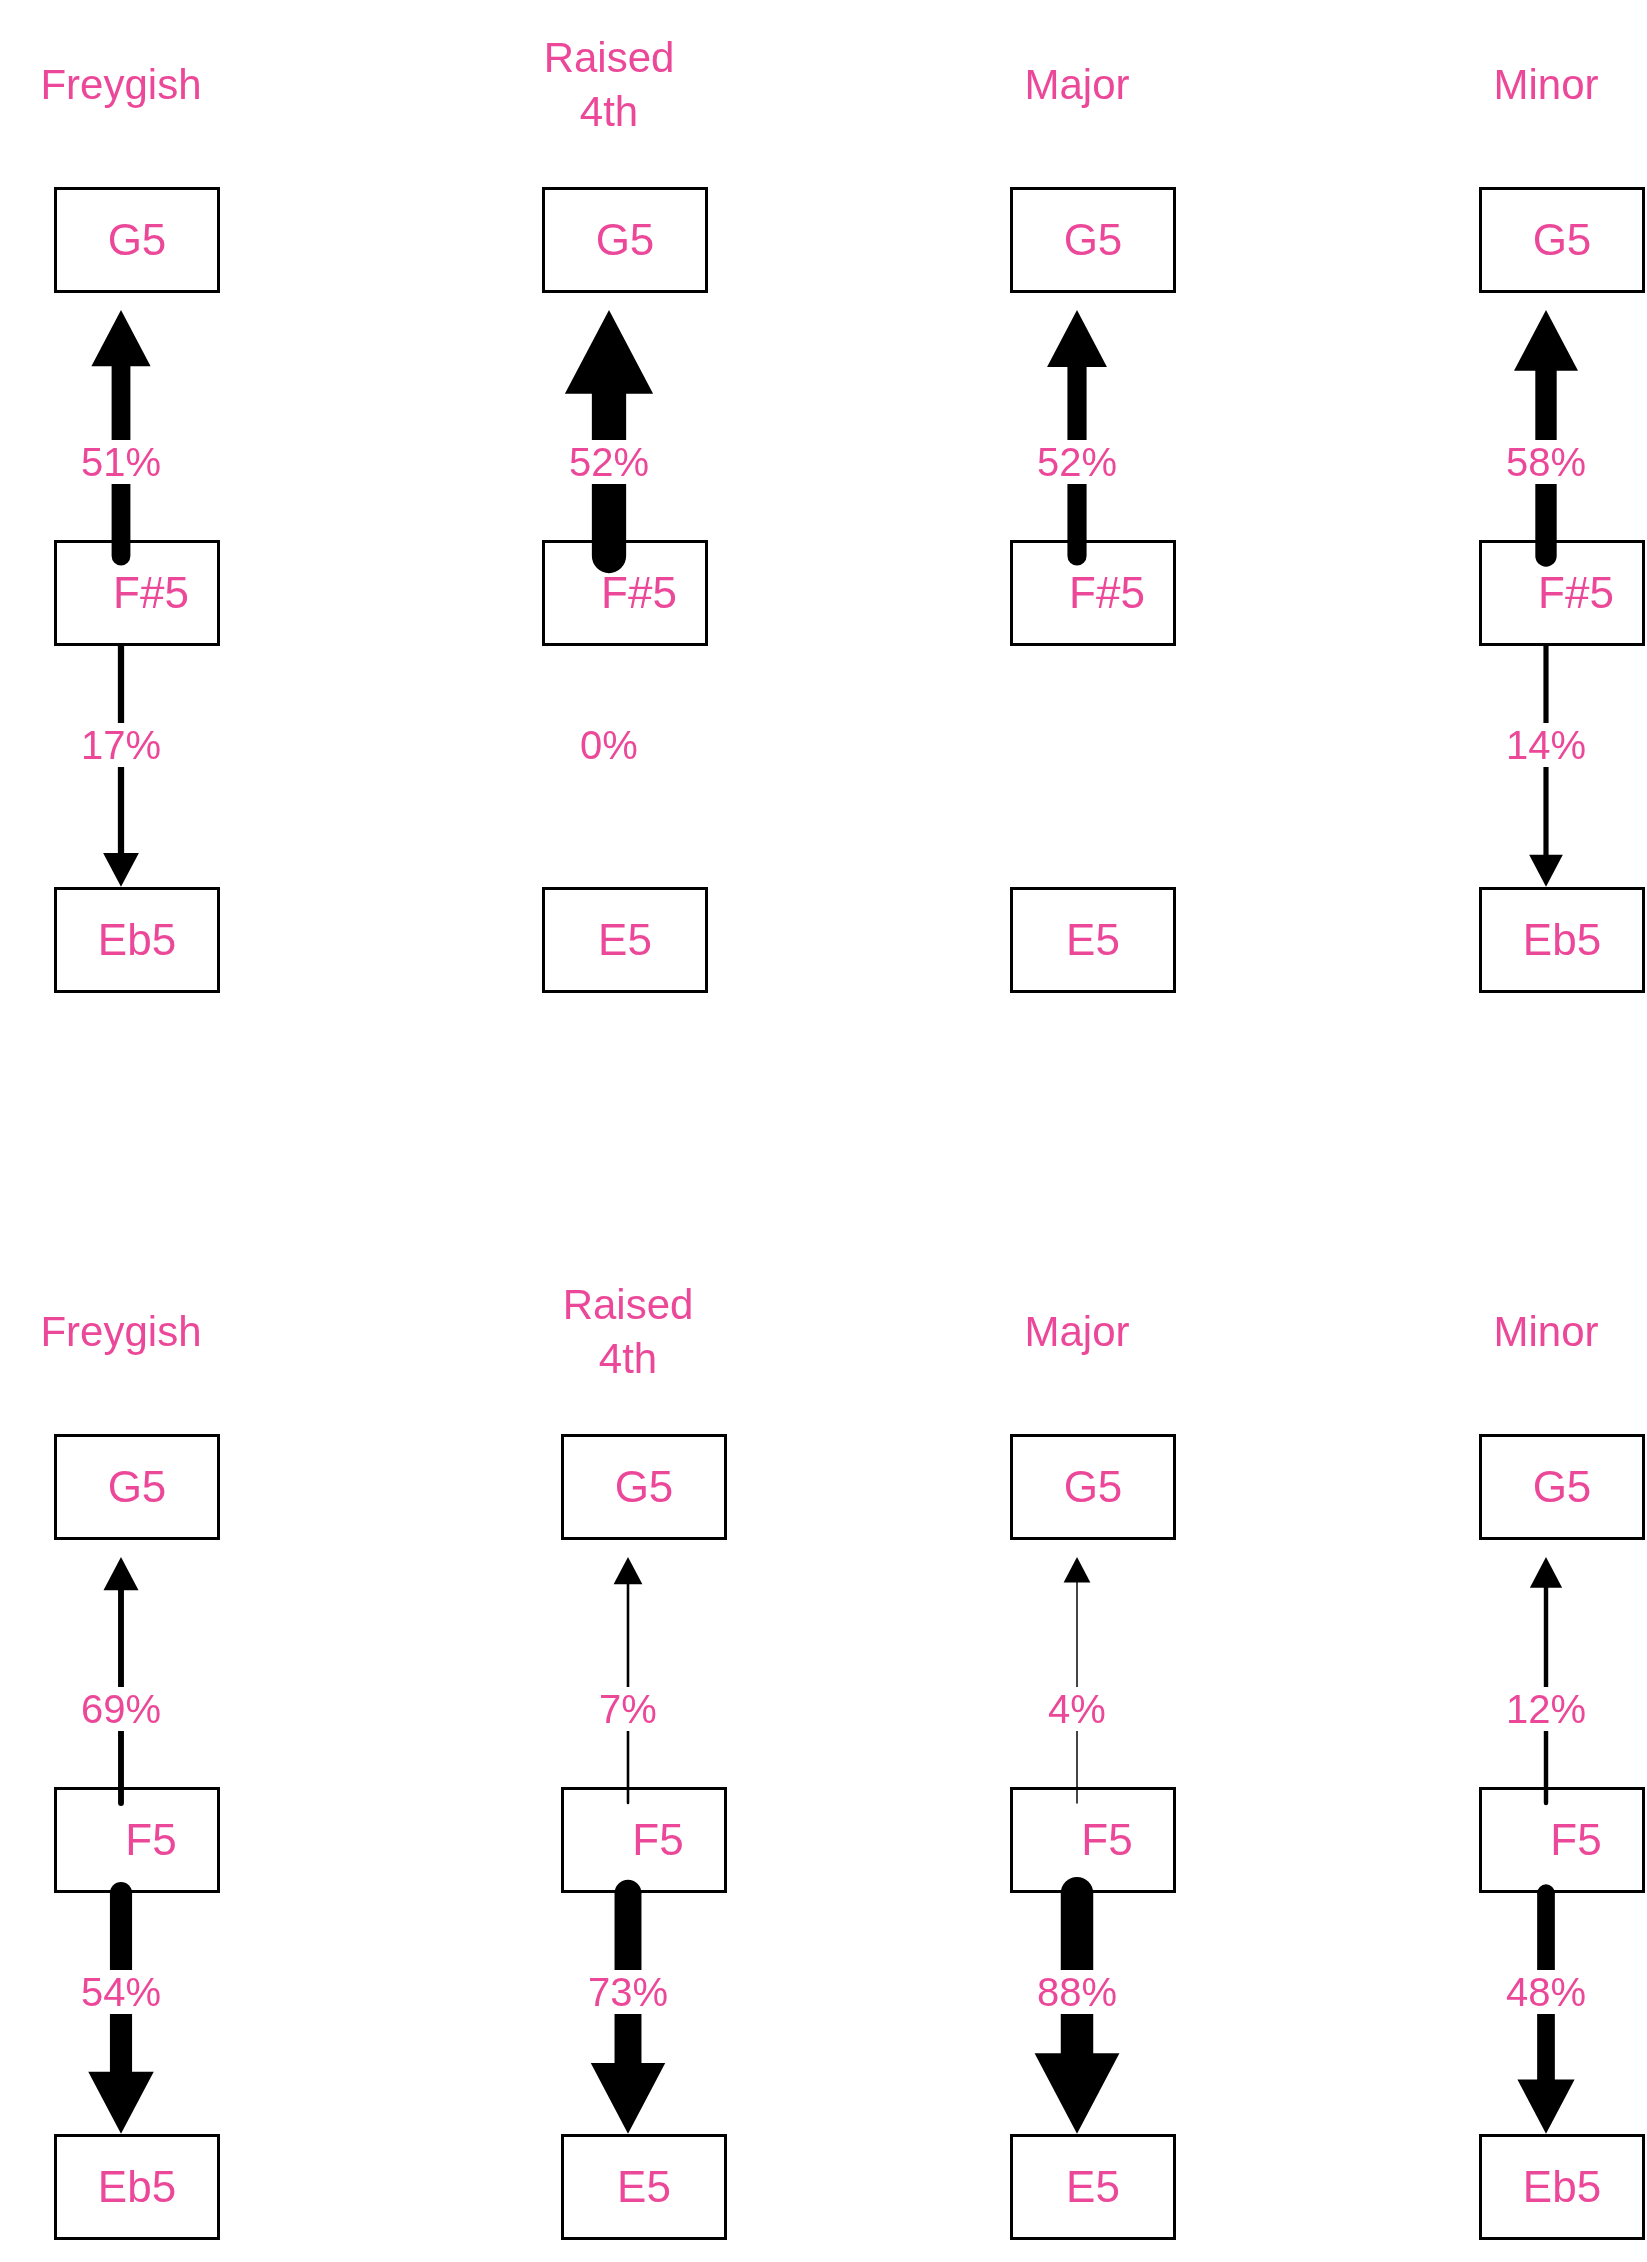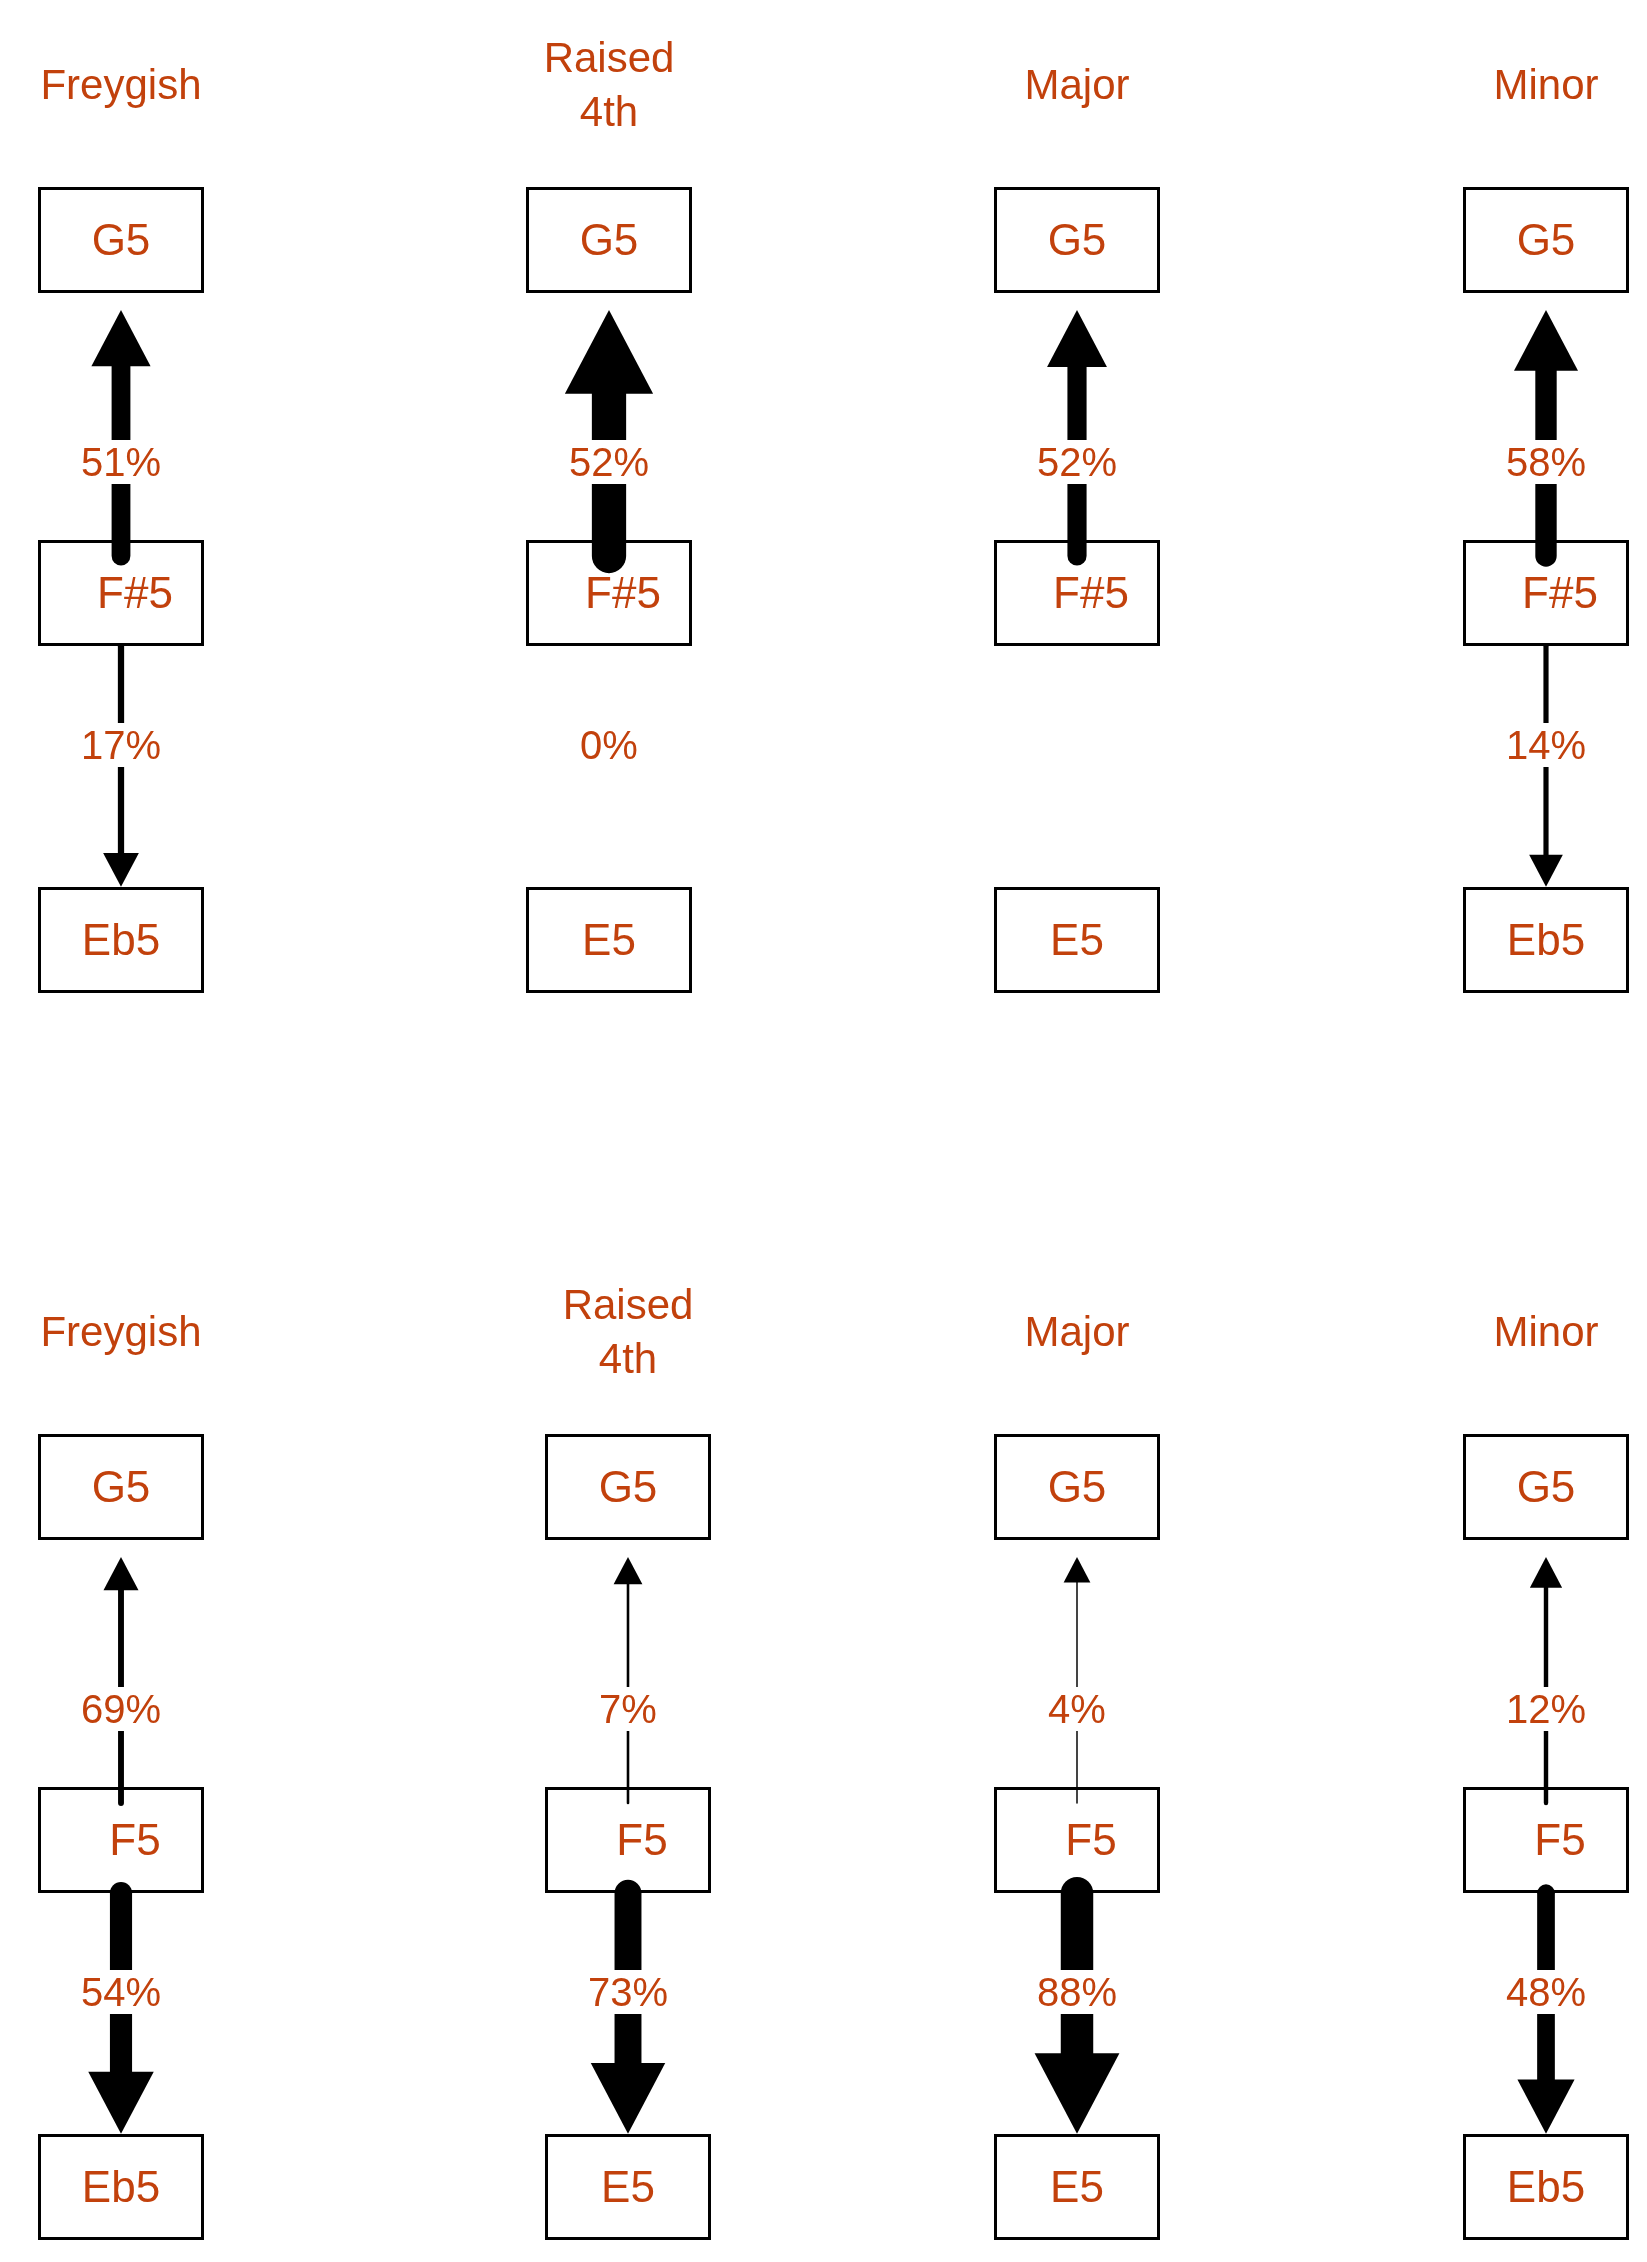--- a/index.html
+++ b/index.html
@@ -1,34 +1,34 @@
 <!DOCTYPE html>
 <html style="font-size:14.8px"><head>
 <meta charset="utf-8">
 <style>
   html, body { margin: 0; padding: 0; background: #ffffff; }
   .page {
     position: relative;
     width: 1647px;
     height: 2262px;
     background: #ffffff;
-    color: #c2410c;
+    color: #ec4899;
     font-family: "Liberation Sans", sans-serif;
     overflow: hidden;
   }
   .group { position: absolute; left: 0; width: 1647px; height: 1015px; }
   .column { position: absolute; top: 0; width: 166px; height: 1015px; }
   .title {
     position: absolute; top: 16.6px; left: -55px; right: -55px; height: 137px;
     display: flex; align-items: center; justify-content: center;
     text-align: center; font-size: 42px; line-height: 1.3;
     white-space: pre-line;
   }
   .node {
-    position: absolute; left: 0; width: 166px; height: 106px;
+    position: absolute; left: 16px; width: 166px; height: 106px;
     border: 3.7px solid #000; box-sizing: border-box; background: #fff;
     display: flex; align-items: center; justify-content: center;
     font-size: 44px; z-index: 1;
   }
   .node-top { top: 187px; }
   .node-mid { top: 540px; padding-left: 28px; }
   .node-bottom { top: 887px; }
   .gap { position: absolute; left: 0; width: 166px; z-index: 2; }
   .gap1 { top: 310px; height: 246px; }
   .gap2 { top: 646px; height: 294px; }

